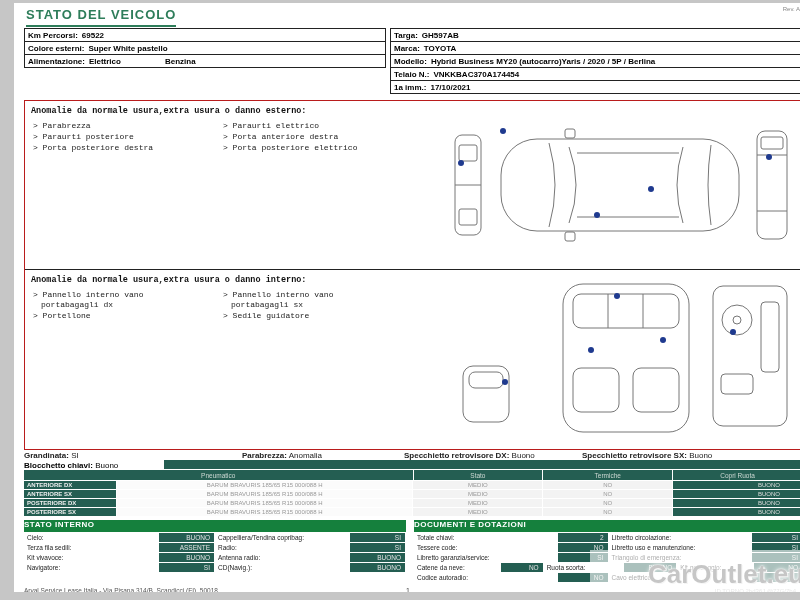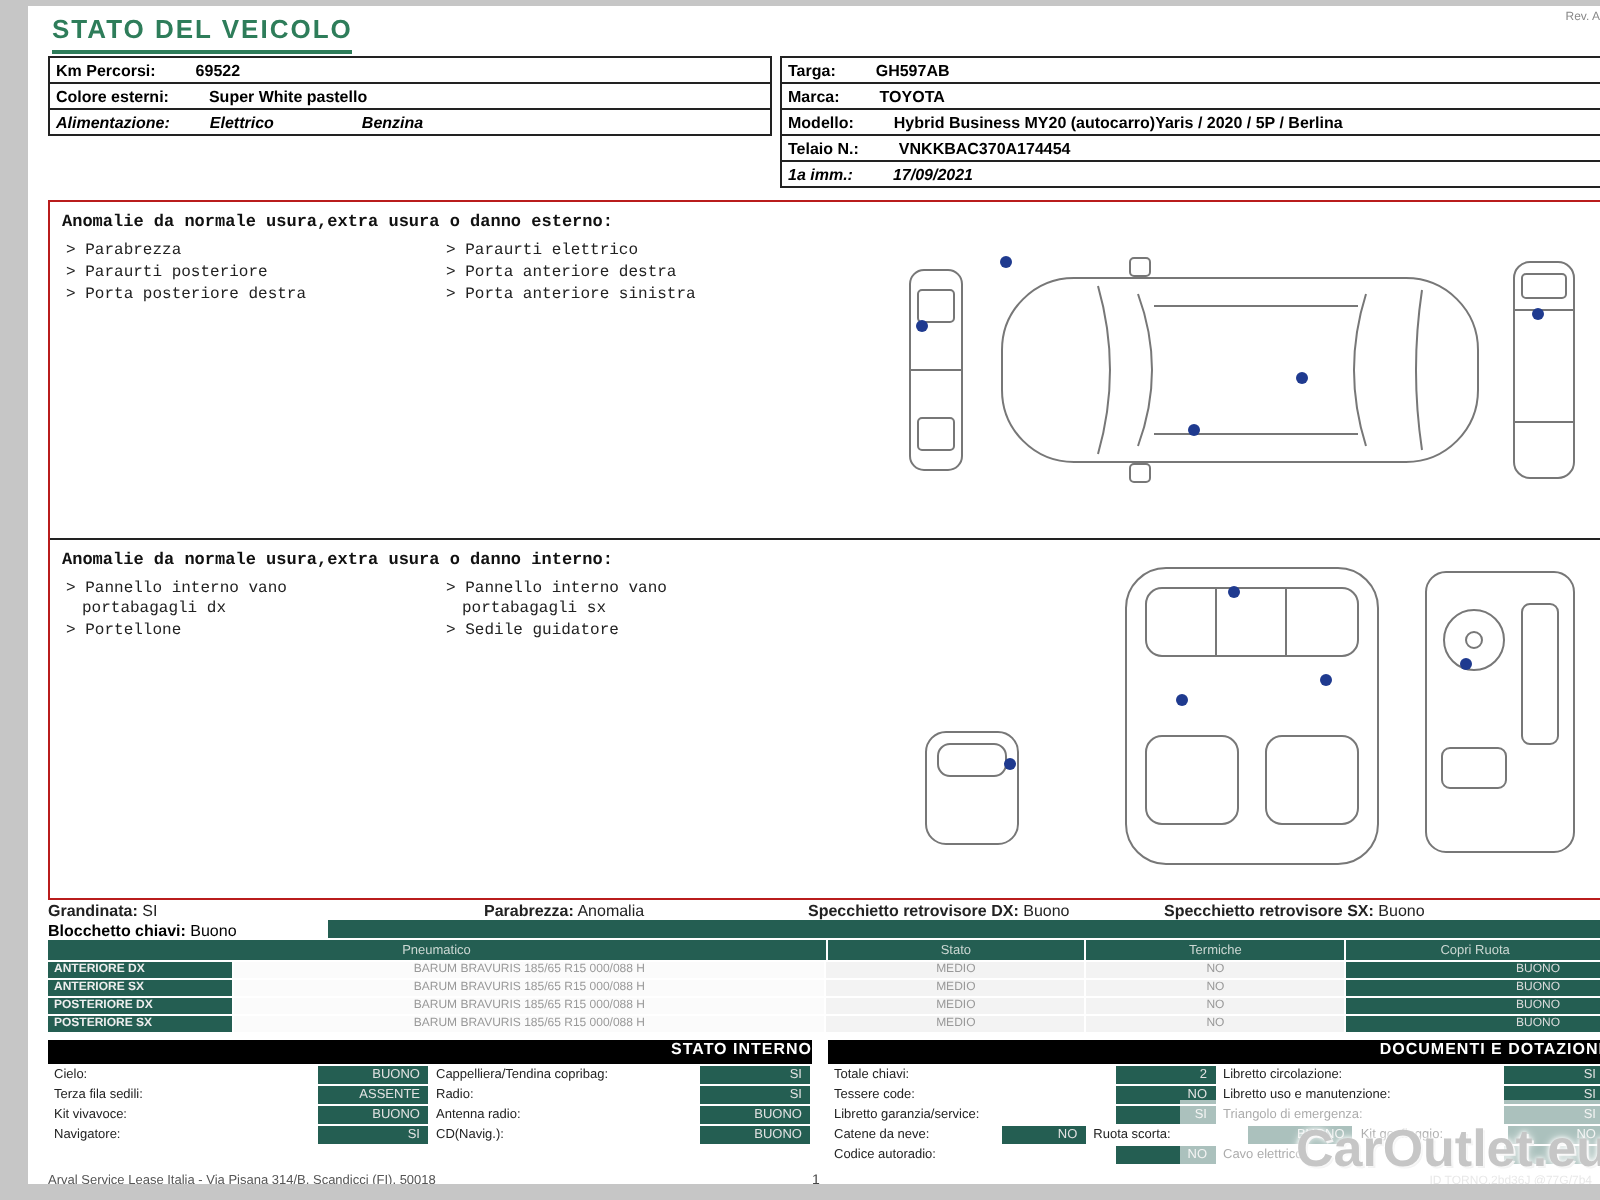--- a/index.html
+++ b/index.html
@@ -8,22 +8,22 @@
 
   
   .title{position:absolute;left:12px;top:4px;font-size:13px;font-weight:bold;color:#2e7d5a;letter-spacing:1px;border-bottom:2px solid #2e7d5a;padding-bottom:3px;}
   .rev{position:absolute;right:8px;top:3px;font-size:6px;color:#888;}
 
   
   .info-table{position:absolute;border:1px solid #222;background:#fff;}
   .info-left{left:10px;top:25px;width:360px;}
   .info-right{left:376px;top:25px;width:412px;}
   .info-row{display:flex;align-items:center;height:12px;border-bottom:1px solid #222;font-size:8px;font-weight:bold;padding:0 3px;white-space:nowrap;overflow:hidden;}
-  .info-row:last-child{border-bottom:0;font-style:italic;}
-  .info-row .val{margin-left:20px;}
+  .info-row:last-child{border-bottom:0;}
+  .info-row .val{margin-left:4px;}
   .info-row .val2{margin-left:44px;}
 
   
   .main-box{position:absolute;left:10px;top:97px;width:778px;height:348px;border:1px solid #b91c1c;font-family:Liberation Mono, monospace;}
   .sec{position:absolute;left:0;right:0;}
   .sec-ext{top:0;height:168px;border-bottom:1px solid #222;}
   .sec-int{top:169px;bottom:0;}
   .sec-title{position:absolute;left:6px;top:5px;font-size:8.5px;font-weight:bold;color:#111;}
   .acol{position:absolute;top:20px;font-size:8px;line-height:10px;color:#222;}
   .acol.c1{left:8px;width:150px;}
@@ -51,21 +51,21 @@
   .tire-row{display:flex;gap:1px;height:8px;margin-top:1px;font-size:6px;}
   .tr-pos{width:92px;background:#245e52;color:#eee;font-weight:bold;padding:1px 0 0 3px;box-sizing:border-box;white-space:nowrap;overflow:hidden;}
   .tr-tire{width:296px;color:#999;text-align:center;padding-top:1px;background:#fbfbfb;}
   .tr-mid{width:129px;color:#999;text-align:center;padding-top:1px;background:#f3f3f3;}
   .tr-copri{width:129px;background:#245e52;color:#dcdcdc;text-align:right;padding:1px 22px 0 0;box-sizing:border-box;}
 
   
   .bt{position:absolute;top:517px;overflow:hidden;}
   .bt-left{left:10px;width:382px;}
   .bt-right{left:400px;width:388px;}
-  .bt-head{background:#000000;color:#fff;font-weight:bold;font-size:8px;text-align:right;height:12px;padding-top:0;box-sizing:border-box;letter-spacing:.5px;}
+  .bt-head{background:#15803d;color:#fff;font-weight:bold;font-size:8px;text-align:left;height:12px;padding-top:0;box-sizing:border-box;letter-spacing:.5px;}
   .bt-row{display:flex;gap:1px;margin-top:1px;height:9px;font-size:6.5px;}
   .cl{background:#fff;color:#222;padding:1px 2px 0 3px;box-sizing:border-box;white-space:nowrap;overflow:hidden;}
   .cv{background:#245e52;color:#e2e2e2;text-align:right;padding:1px 4px 0 2px;box-sizing:border-box;white-space:nowrap;overflow:hidden;}
   .w134{width:134px;}.w55{width:55px;}
   .w143{width:143px;}.w50{width:50px;}
   .w86{width:86px;}.w42{width:42px;}.w80{width:80px;}.w52{width:52px;}.w76{width:76px;}.w48{width:48px;}
 
   
   .footer-company{position:absolute;left:10px;top:584px;font-size:6.5px;color:#555;}
   .footer-page{position:absolute;left:392px;top:584px;font-size:7px;color:#444;}
@@ -111,37 +111,37 @@
     <div class="info-row">
       <span class="lbl">Modello:</span>
       <span class="val">Hybrid Business MY20 (autocarro)Yaris / 2020 / 5P / Berlina</span>
     </div>
     <div class="info-row">
       <span class="lbl">Telaio N.:</span>
       <span class="val">VNKKBAC370A174454</span>
     </div>
     <div class="info-row">
       <span class="lbl">1a imm.:</span>
-      <span class="val">17/09/2021</span>
+      <span class="val">17/10/2021</span>
     </div>
   </div>
 
   <div class="main-box">
 
     <div class="sec sec-ext">
       <div class="sec-title">Anomalie da normale usura,extra usura o danno esterno:</div>
       <div class="acol c1">
         <div class="anomaly-item">Parabrezza</div>
         <div class="anomaly-item">Paraurti posteriore</div>
         <div class="anomaly-item">Porta posteriore destra</div>
       </div>
       <div class="acol c2">
         <div class="anomaly-item">Paraurti elettrico</div>
         <div class="anomaly-item">Porta anteriore destra</div>
-        <div class="anomaly-item">Porta anteriore sinistra</div>
+        <div class="anomaly-item">Porta posteriore elettrico</div>
       </div>
       <div class="diagram diag-ext">
         <svg width="352" height="156" viewBox="0 0 352 156">
           <g stroke="#777" fill="none">
             <rect x="10" y="28" width="26" height="100" rx="7"></rect>
             <rect x="14" y="38" width="18" height="16" rx="2"></rect>
             <rect x="14" y="102" width="18" height="16" rx="2"></rect>
             <line x1="10" y1="78" x2="36" y2="78"></line>
           </g>
           <g stroke="#777" fill="none">

